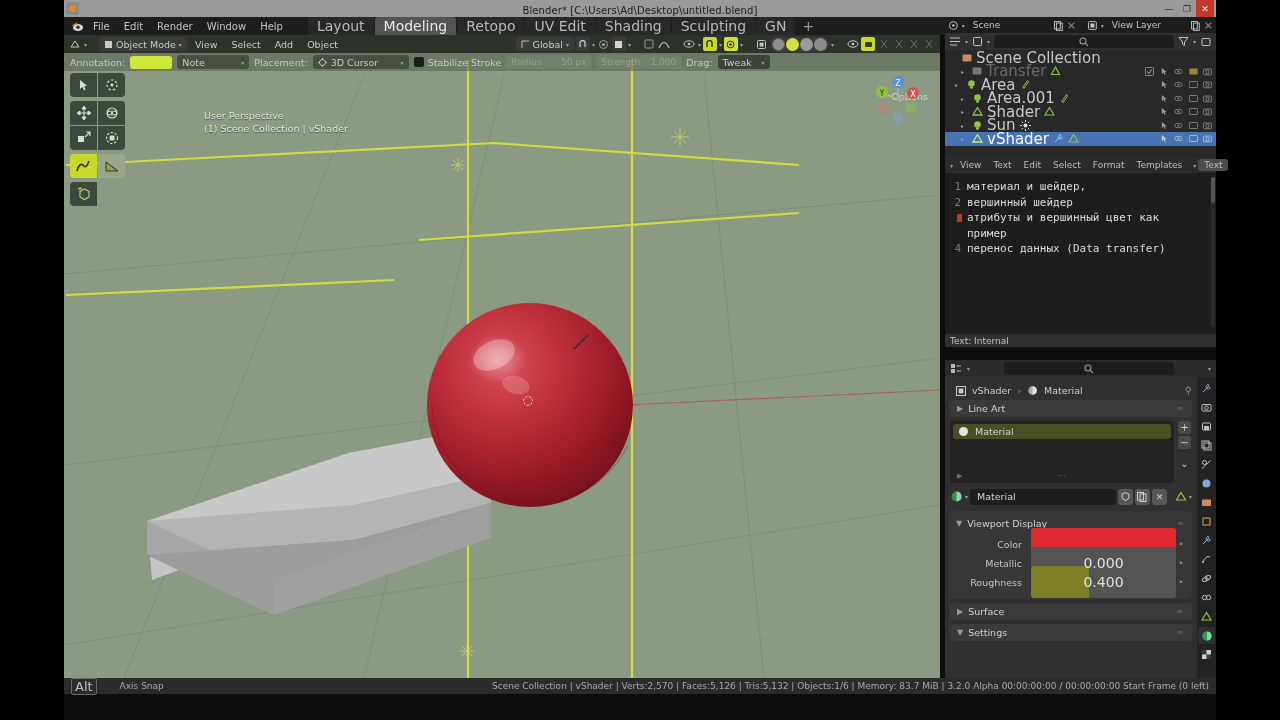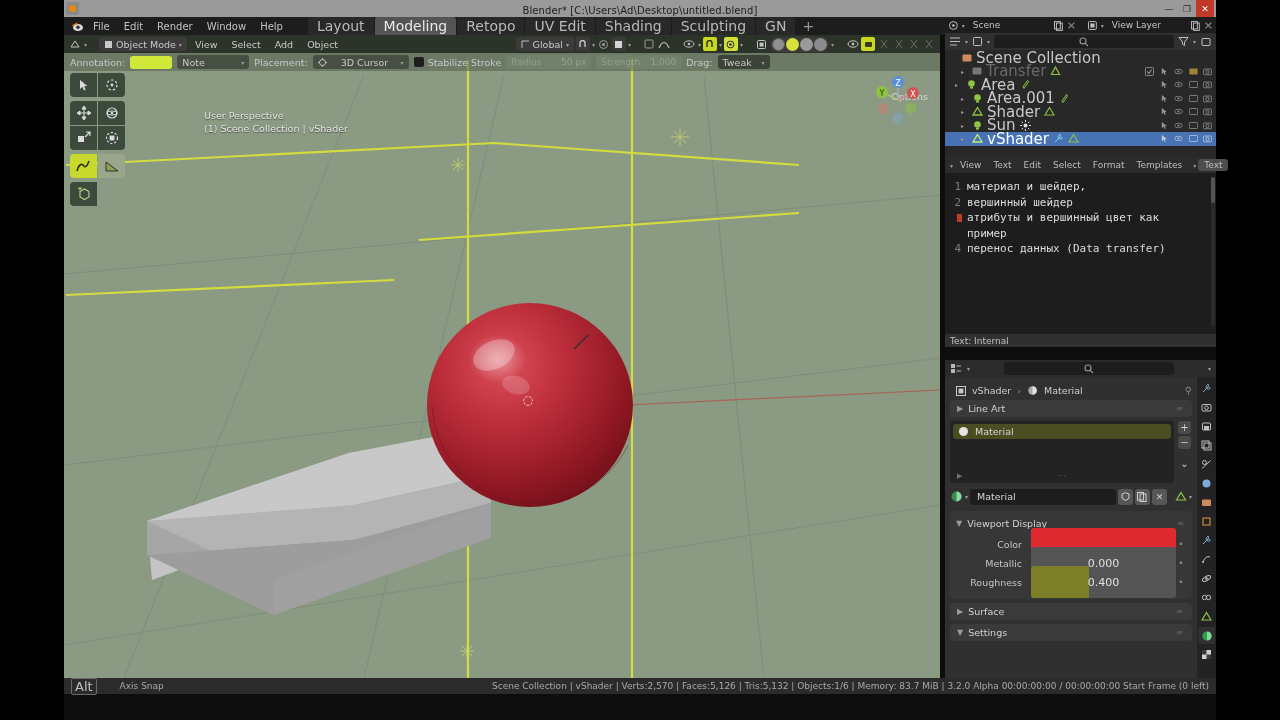--- a/index.html
+++ b/index.html
@@ -146,21 +146,21 @@
   .mss { width:13px;height:13px;background:#4a4a4a;border-radius:3px;display:flex;align-items:center;
      justify-content:center;font-size:10px;color:#d0d0d0;line-height:1; }
   .idblock { display:flex; align-items:center; gap:2px; height:17px; margin-top:5px; }
   .idblock .namefield { flex:1; background:#1d1d1d; border-radius:3px; height:16px; display:flex;
      align-items:center; padding:0 7px; font-size:9.5px; color:#d4d4d4; }
   .mini-btn { width:15px;height:16px;background:#565656;border-radius:3px;display:flex;align-items:center;
      justify-content:center; font-size:9px; color:#d0d0d0; }
   .prop-row { display:flex; align-items:center; height:16px; margin-bottom:3px; }
   .prop-label { width:75px; text-align:right; padding-right:9px; font-size:9.5px; color:#c5c5c5; }
   .prop-val { flex:1; height:32px; background:#545454; border-radius:3px; display:flex; align-items:center;
-     justify-content:center; font-size:11px; color:#e2e2e2; position:relative; overflow:hidden; }
+     justify-content:center; font-size:14px; color:#e2e2e2; position:relative; overflow:hidden; }
   .prop-val .fill { position:absolute; left:0; top:0; bottom:0; background:#7d7f28; }
   .prop-val .num { position:relative; z-index:2; }
   .prop-dot { width:10px; text-align:center; font-size:9px; color:#8c8c8c; }
   .section-box { background:#373737; border-radius:5px; padding:5px 6px 6px; margin-bottom:4px; }
 
   
   .statusbar { position:absolute; left:64px; top:678px; width:1152px; height:16px; background:#2b2b2b;
      display:flex; align-items:center; padding:0 7px; font-size:9px; color:#a8a8a8; }
   .kbd { border:1px solid #6a6a6a; border-radius:2px; padding:0 3px; font-size:13px; color:#c0c0c0; margin-right:23px; }
   .status-right { margin-left:auto; white-space:nowrap; }
@@ -419,21 +419,21 @@
 
     <div class="vp-header2">
       <span class="hdr-txt">Annotation:</span>
       <div class="annot-color"></div>
       <div class="hdr-btn" style="background:rgba(40,46,38,.55);width:72px;justify-content:space-between">
         <span>Note</span>
         <span class="chev">▾</span>
       </div>
       <span class="hdr-txt">Placement:</span>
       <div class="hdr-btn" style="background:rgba(40,46,38,.55);width:96px;justify-content:space-between">
-        <span style="display:flex;align-items:center;gap:14px">
+        <span style="display:flex;align-items:center;gap:4px">
           <svg width="9" height="9" viewBox="0 0 9 9">
               <circle cx="4.5" cy="4.5" r="3" fill="none" stroke="#bdbdbd" stroke-width="1"></circle>
               <path d="M4.5 0 V2 M4.5 7 V9 M0 4.5 H2 M7 4.5 H9" stroke="#bdbdbd" stroke-width="1"></path>
             </svg>
           <span>3D Cursor</span>
         </span>
         <span class="chev">▾</span>
       </div>
       <span style="display:flex;align-items:center;gap:4px">
         <svg width="10" height="10" viewBox="0 0 10 10">

